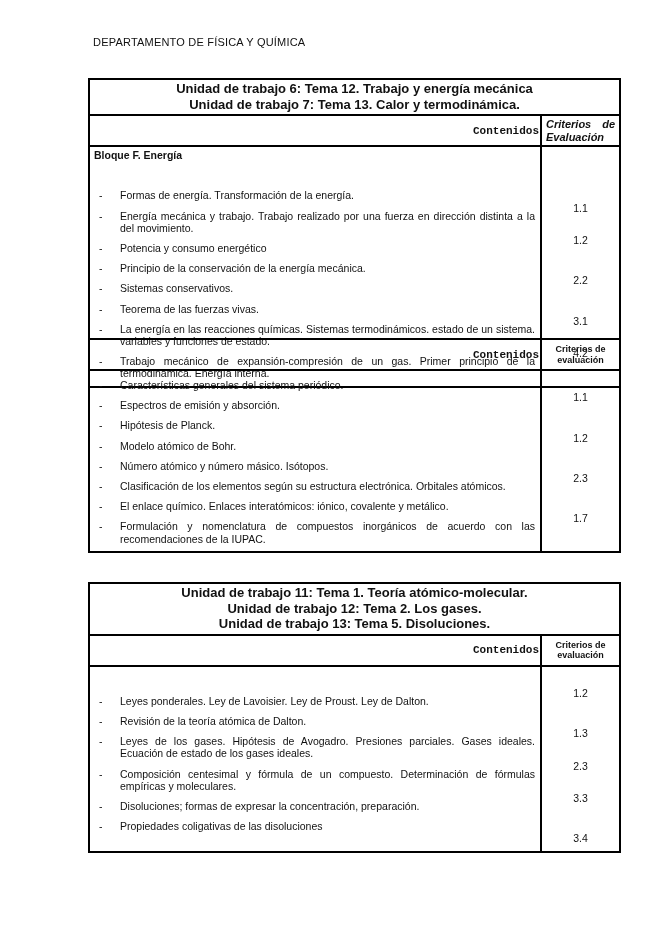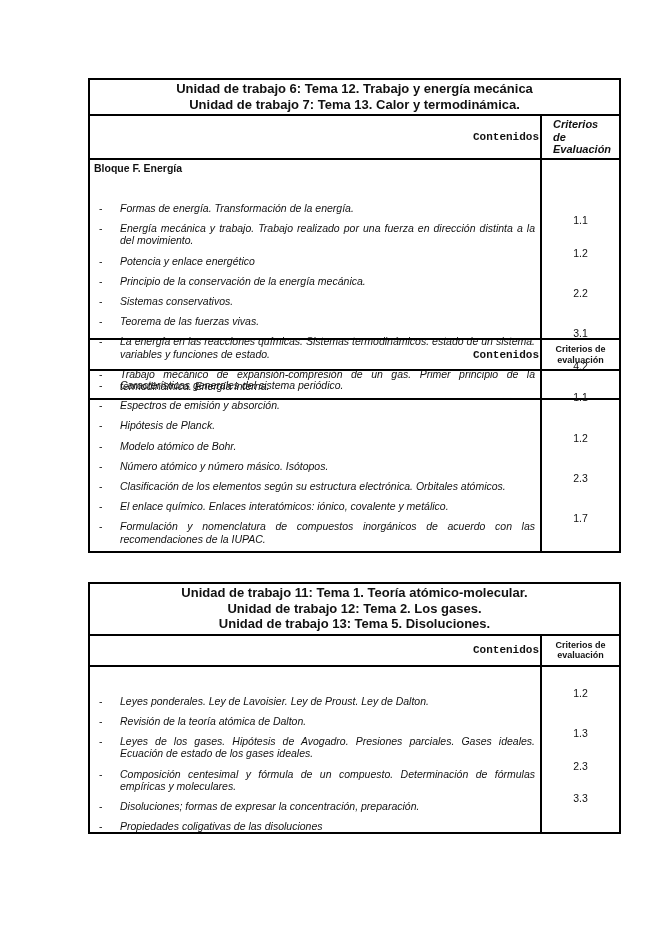--- a/index.html
+++ b/index.html
@@ -48,21 +48,21 @@
     text-align: right;
     vertical-align: middle;
     font-weight: bold;
     font-size: 11px;
     font-family: Liberation Mono, monospace;
   }
   .criterios-cell {
     border-left: 2px solid #000;
     font-weight: bold;
     vertical-align: top;
-    padding: 2px 11px;
+    padding: 2px 4px;
   }
   .criterios-large {
     font-style: italic;
     font-size: 11px;
     line-height: 12.5px;
     text-align: justify;
   }
   .criterios-small {
     font-size: 9px;
     line-height: 10.5px;
@@ -81,28 +81,29 @@
     text-align: center;
     font-size: 10.5px;
     line-height: 12.2px;
     padding: 0 2px;
   }
   .bloque-row .content-cell, .bloque-row .crit-cell { padding-top: 2px; }
   .bloque { font-weight: bold; }
   .spacer-row td { height: 12.2px; }
   .item { display: grid; grid-template-columns: 26px 1fr; }
   .dash { padding-left: 5px; }
-  .item-text { text-align: justify; font-style: italic; }
+  .item-text { text-align: justify; }
   tbody tr.last-row td { padding-bottom: 6px; }
 </style>
 </head>
 <body>
 
 <div class="page">
 
+  <div class="doc-header">DEPARTAMENTO DE FÍSICA Y QUÍMICA</div>
 
   <table class="unit-table" id="table1">
     <colgroup>
         <col class="col-content">
         <col class="col-crit">
       </colgroup>
     <thead>
       <tr>
         <th colspan="2" class="title-cell">
           <div>Unidad de trabajo 6: Tema 12. Trabajo y energía mecánica</div>
@@ -138,21 +139,21 @@
               <span class="dash">-</span>
               <span class="item-text">Energía mecánica y trabajo. Trabajo realizado por una fuerza en dirección distinta a la del movimiento.</span>
             </div>
         </td>
         <td class="crit-cell">1.1</td>
       </tr>
       <tr class="item-row">
         <td class="content-cell">
           <div class="item">
               <span class="dash">-</span>
-              <span class="item-text">Potencia y enlace energético</span>
+              <span class="item-text">Potencia y consumo energético</span>
             </div>
         </td>
         <td class="crit-cell">1.2</td>
       </tr>
       <tr class="item-row">
         <td class="content-cell">
           <div class="item">
               <span class="dash">-</span>
               <span class="item-text">Principio de la conservación de la energía mecánica.</span>
             </div>
@@ -355,16 +356,20 @@
       </tr>
       <tr class="item-row">
         <td class="content-cell">
           <div class="item">
               <span class="dash">-</span>
               <span class="item-text">Propiedades coligativas de las disoluciones</span>
             </div>
         </td>
         <td class="crit-cell"></td>
       </tr>
+      <tr class="item-row last-row">
+        <td class="content-cell"></td>
+        <td class="crit-cell">3.4</td>
+      </tr>
     </tbody>
   </table>
 
 </div>
 
 </body></html>

